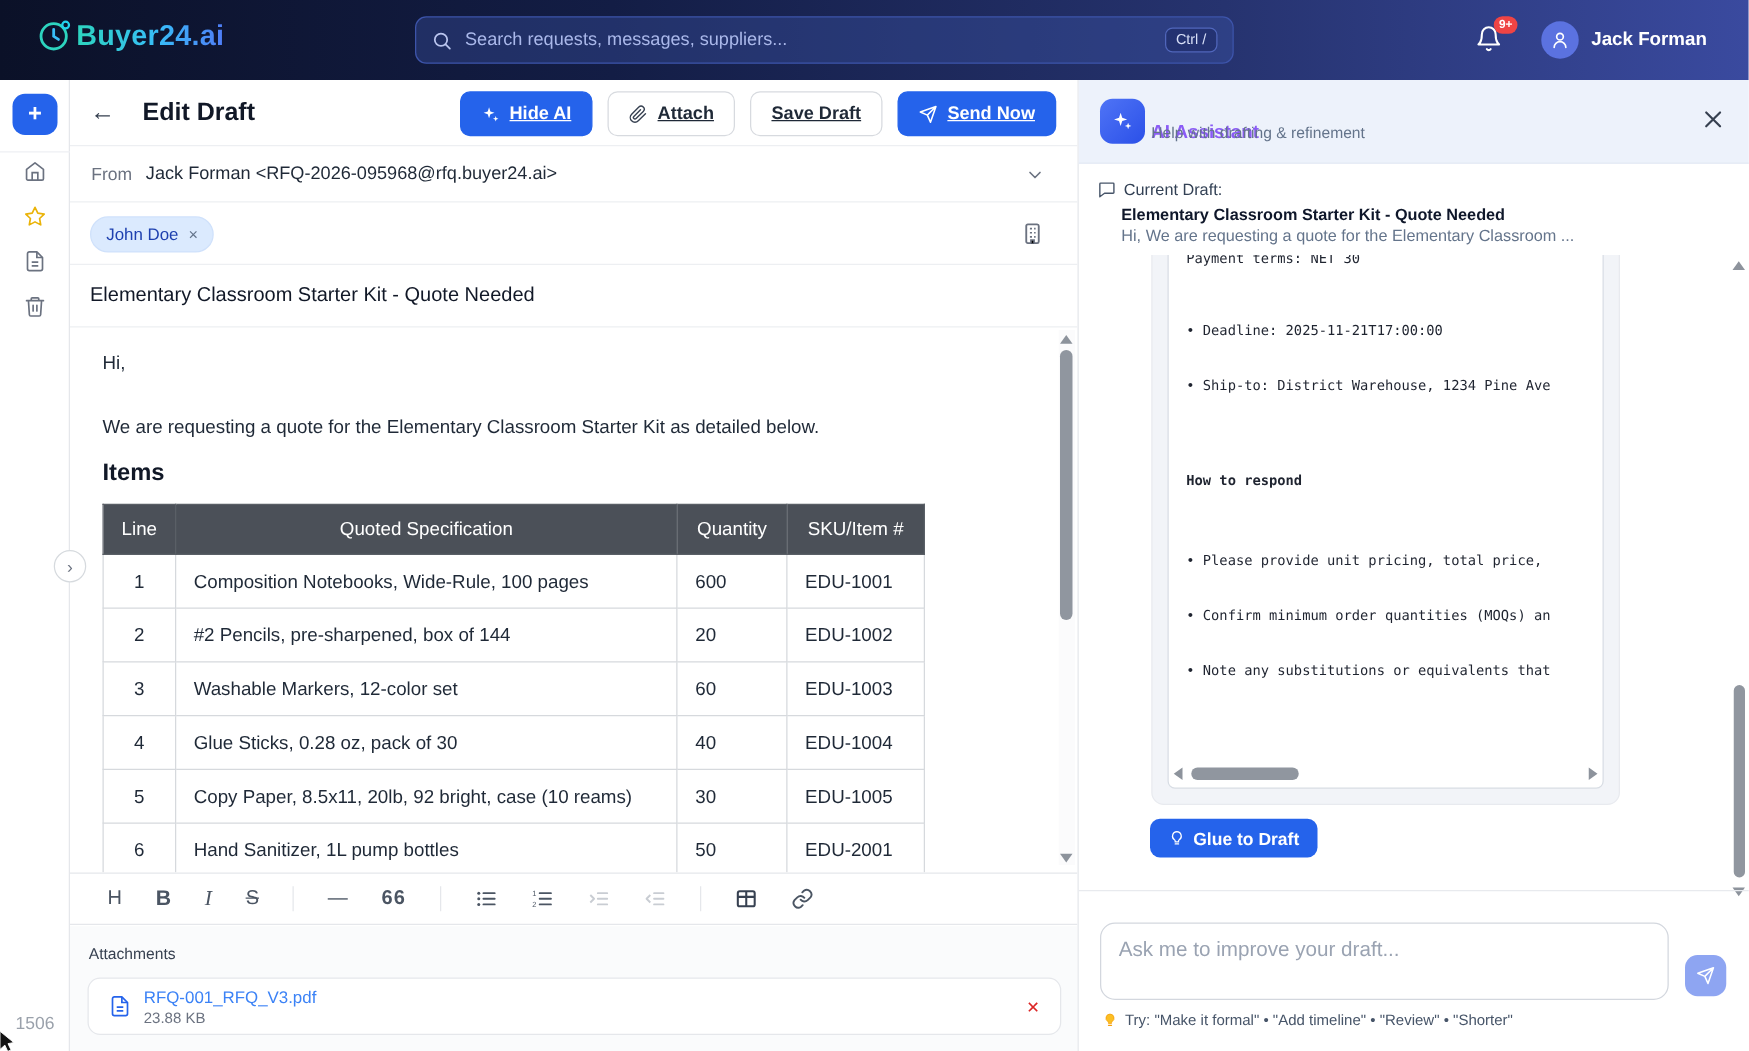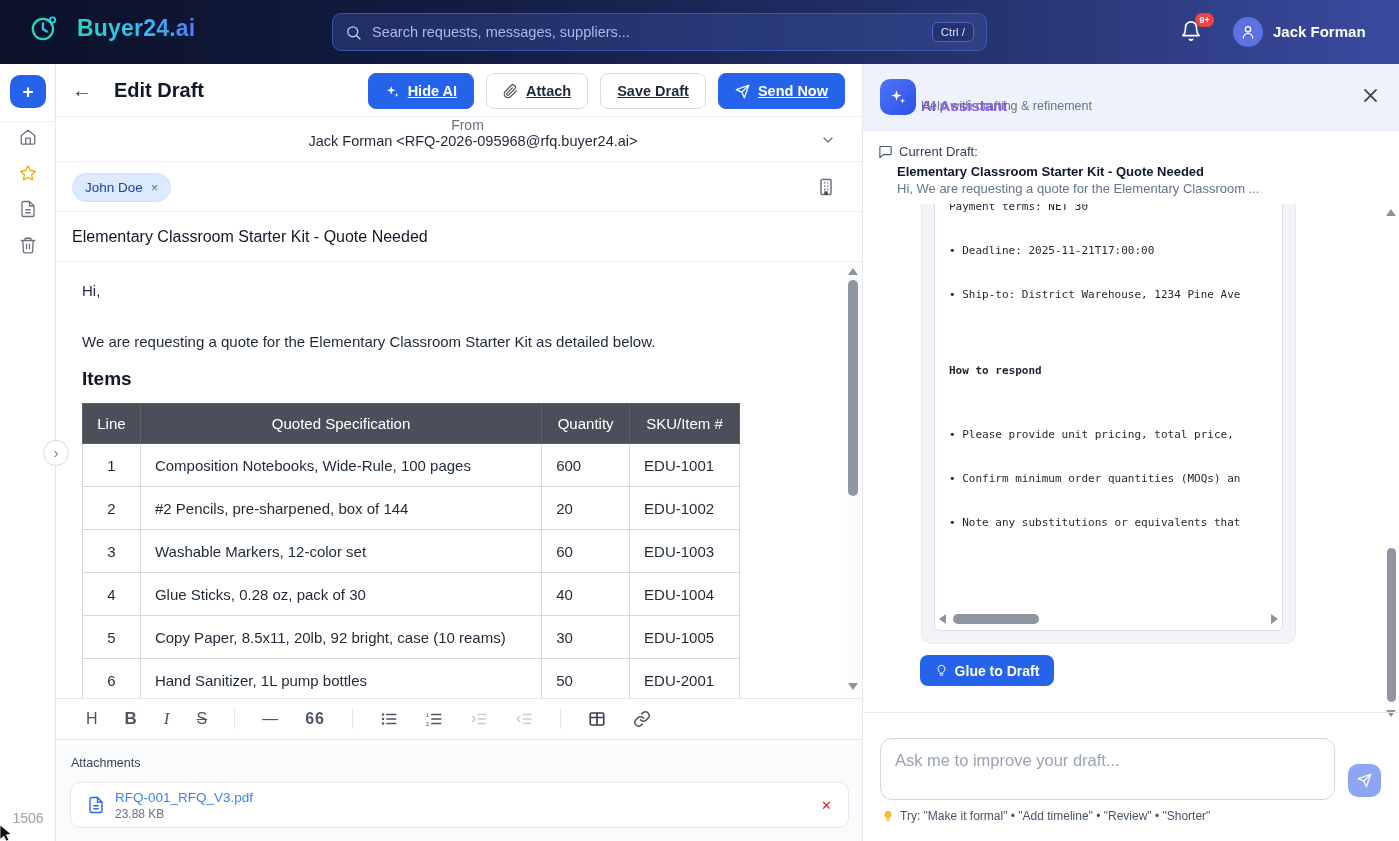--- a/index.html
+++ b/index.html
@@ -3,21 +3,21 @@
 <meta charset="utf-8">
 <style>
   * { margin:0; padding:0; box-sizing:border-box; }
   html,body { width:1399px; height:841px; overflow:hidden; }
   body { font-family:"Liberation Sans", sans-serif; background:#fff; position:relative; }
   .page { position:absolute; inset:0; width:1399px; height:841px; }
 
   
   .topbar { position:absolute; left:0; top:0; width:1399px; height:64px;
     background:linear-gradient(90deg,#0b1128 0%,#131d45 35%,#26336f 70%,#3a4a9f 100%); }
-  .brand { position:absolute; left:30px; top:15px; display:flex; align-items:center; gap:20px; }
+  .brand { position:absolute; left:30px; top:15px; display:flex; align-items:center; gap:4px; }
   .brand-text { font-size:23px; font-weight:700;
     background:linear-gradient(90deg,#2dd4bf 0%,#38bdf8 55%,#4f7df7 100%);
     -webkit-background-clip:text; background-clip:text; color:transparent; letter-spacing:.2px; }
   .searchbox { position:absolute; left:332px; top:13px; width:655px; height:38px;
     background:rgba(64,88,176,.35); border:1px solid #3d54aa; border-radius:9px;
     display:flex; align-items:center; padding:0 12px; }
   .searchbox input { flex:1; background:transparent; border:none; outline:none;
     color:#dbe3fa; font-size:14.5px; font-family:"Liberation Sans",sans-serif; margin-left:10px; }
   .searchbox input::placeholder { color:#aab8ea; }
   .kbd { border:1px solid #5066bb; color:#d8e0f8; font-size:11.5px; padding:3px 8px;
@@ -51,21 +51,21 @@
   .back-btn { margin-left:16px; font-size:20px; color:#374151; background:none; border:none; cursor:pointer; }
   .page-title { margin-left:22px; font-size:20px; font-weight:700; color:#111827; }
   .hdr-actions { position:absolute; right:17px; top:9px; display:flex; gap:12px; }
   .btn { height:36px; border-radius:8px; font-size:14.5px; font-weight:600; display:flex;
     align-items:center; gap:8px; padding:0 16px; cursor:pointer;
     font-family:"Liberation Sans",sans-serif;text-decoration:underline; }
   .btn-blue { background:#2563eb; border:1px solid #2563eb; color:#fff; }
   .btn-white { background:#fff; border:1px solid #d7dadf; color:#1f2937; }
 
   .row-line { border-bottom:1px solid #edeff2; position:relative; }
-  .from-row { height:45px; display:flex; align-items:center; padding-left:17px;flex-direction:column; }
+  .from-row { height:45px; display:flex; align-items:center; padding-left:17px; }
   .from-label { color:#6b7280; font-size:14px; }
   .from-value { color:#1f2937; font-size:14.5px; margin-left:11px; }
   .to-row { height:49px; display:flex; align-items:center; padding-left:16px; }
   .chip { background:#dbeafe; border:1px solid #cfe1fb; color:#1e40af; font-size:13.5px;
     border-radius:15px; height:29px; display:flex; align-items:center; gap:8px; padding:0 12px; }
   .chip-x { color:#64748b; font-size:13px; cursor:pointer; }
   .subject-row { height:50px; display:flex; align-items:center; padding-left:16px; }
   .subject-text { color:#111827; font-size:16px; }
 
   .editor-body { position:absolute; left:0; top:198px; width:806px; height:436px; overflow:hidden; }
@@ -427,21 +427,21 @@
       </svg>
       <span class="cd-label">Current Draft:</span>
       <span class="cd-title">Elementary Classroom Starter Kit - Quote Needed</span>
       <span class="cd-preview">Hi, We are requesting a quote for the Elementary Classroom ...</span>
     </div>
 
     <div class="ai-viewport">
       <div class="draft-card-outer">
         <div class="draft-card">
           <div class="mline" style="margin-top:34px">Payment terms: NET 30</div>
-          <div class="mline" style="margin-top:26px">• Deadline: 2025-11-21T17:00:00</div>
+          <div class="mline" style="margin-top:40px">• Deadline: 2025-11-21T17:00:00</div>
           <div class="mline" style="margin-top:26px">• Ship-to: District Warehouse, 1234 Pine Ave</div>
           <div class="mline mbold" style="margin-top:58px">How to respond</div>
           <div class="mline" style="margin-top:46px">• Please provide unit pricing, total price,</div>
           <div class="mline" style="margin-top:26px">• Confirm minimum order quantities (MOQs) an</div>
           <div class="mline" style="margin-top:26px">• Note any substitutions or equivalents that</div>
           <div class="hscroll">
             <span class="tri tri-left" style="left:0; top:1px;"></span>
             <div class="sb-thumb" style="left:14px; top:1px; width:86px; height:10px;"></div>
             <span class="tri tri-right" style="right:0; top:1px;"></span>
           </div>

